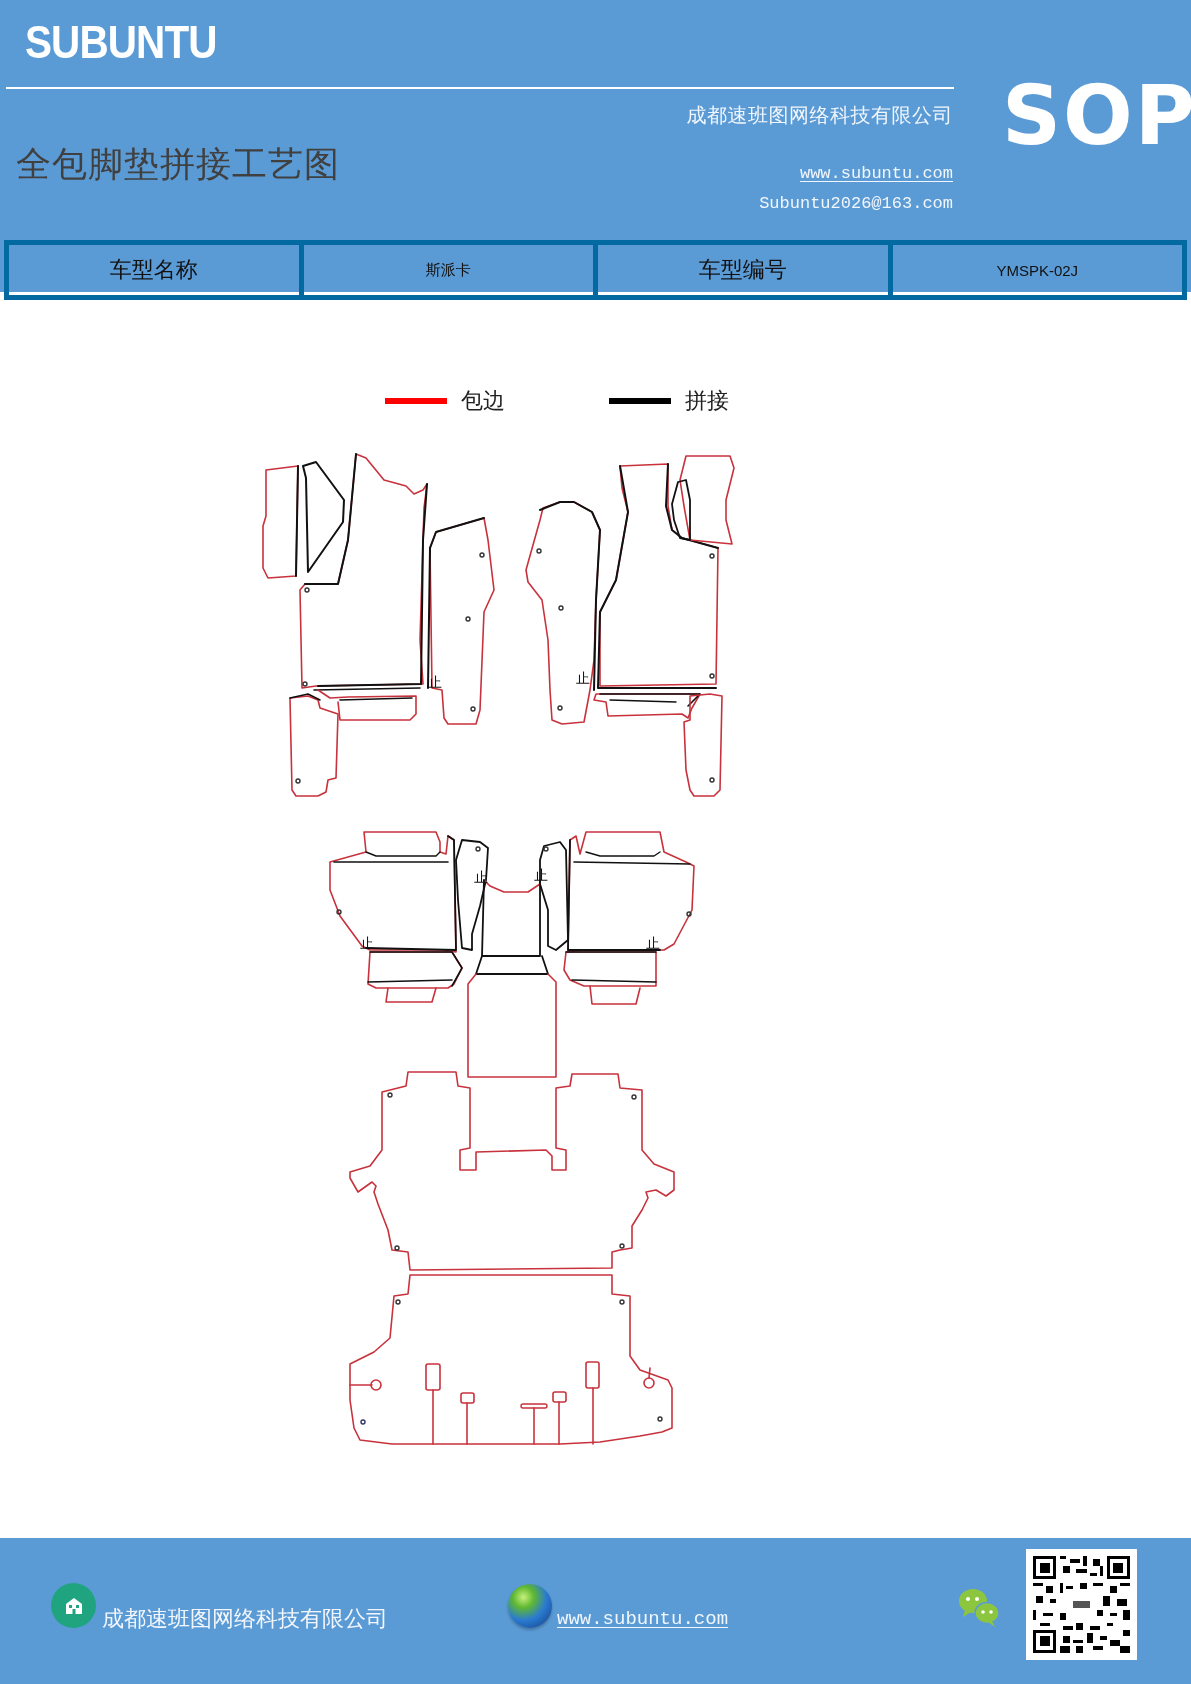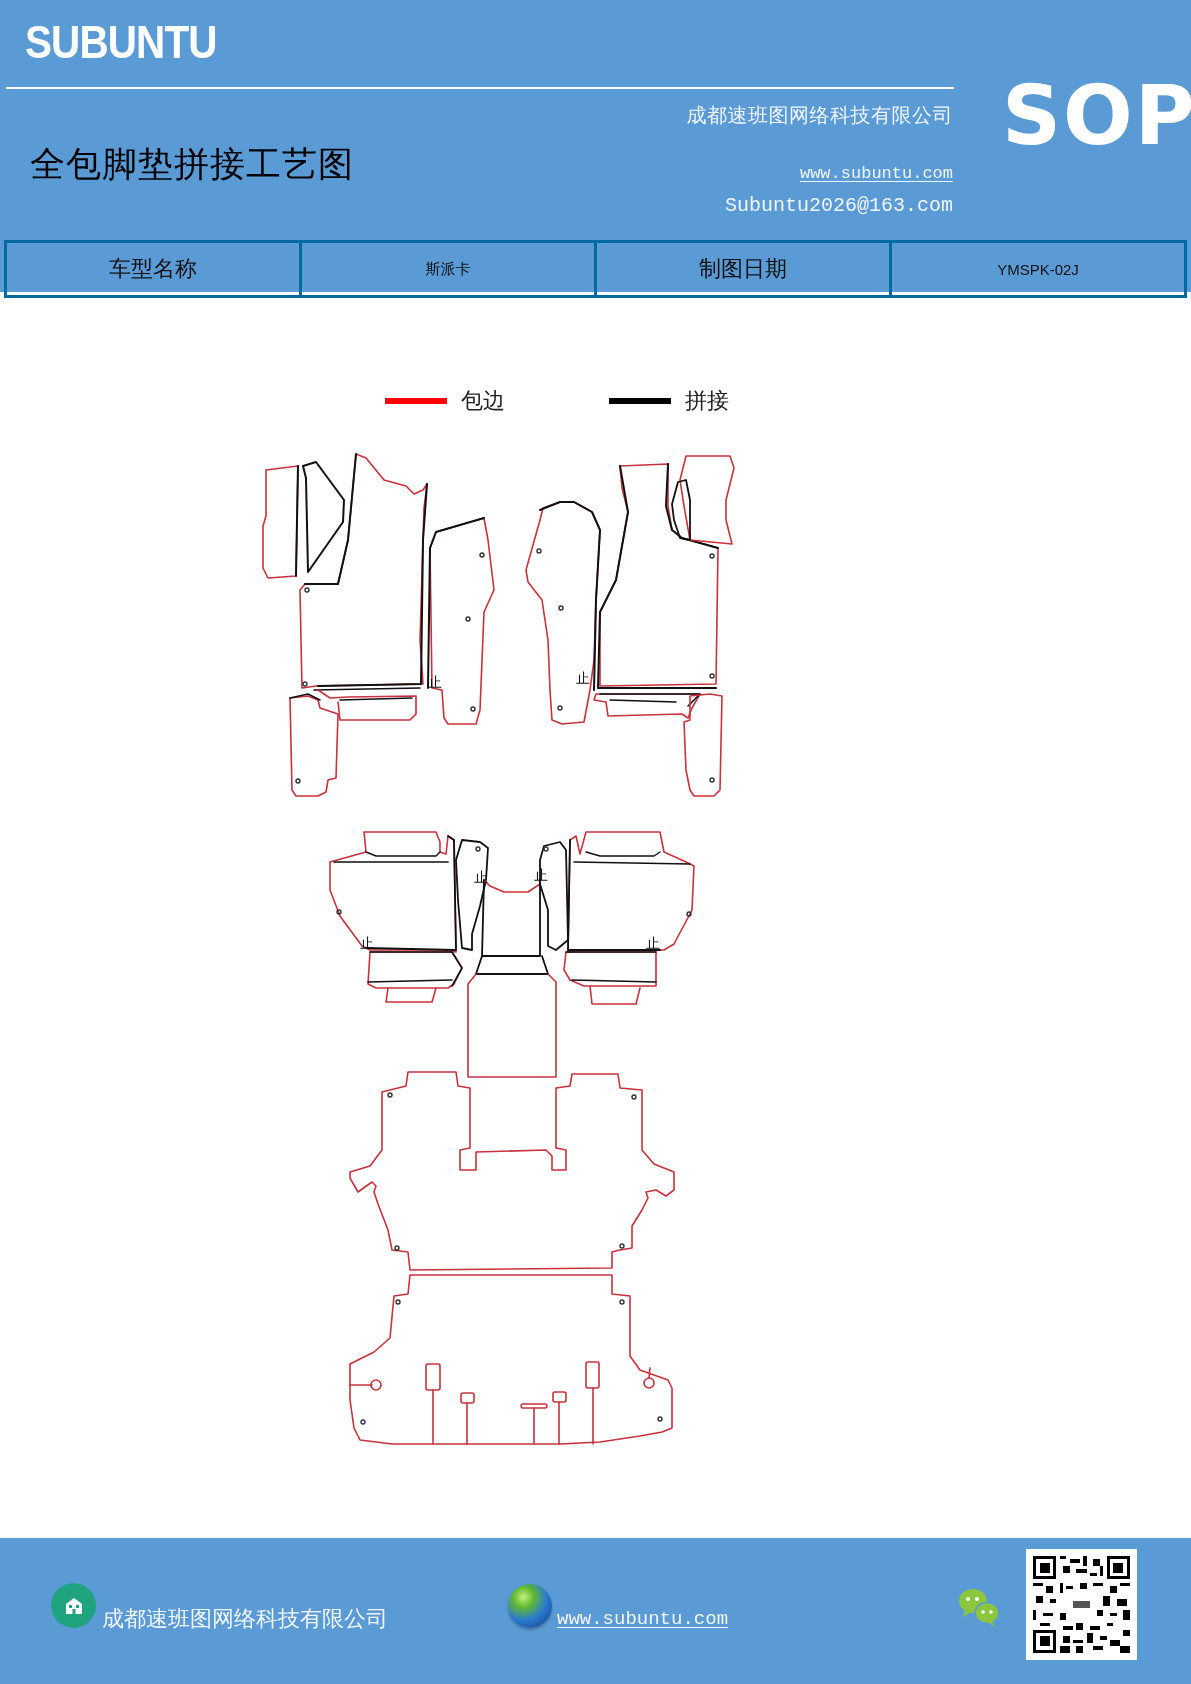--- a/index.html
+++ b/index.html
@@ -3,29 +3,29 @@
 <meta charset="utf-8">
 <style>
   * { box-sizing: border-box; margin: 0; padding: 0; }
   html, body { width: 1191px; height: 1684px; background: #ffffff; overflow: hidden; }
   body { position: relative; font-family: "DejaVu Sans", "Liberation Sans", sans-serif; color: #111; }
 
   
   .header { position: absolute; left: 0; top: 0; width: 1191px; height: 292px; background: #5b9bd5; }
   .brand { position: absolute; left: 25px; top: 14px; font-family: "Liberation Sans", sans-serif; font-weight: bold; font-size: 47px; letter-spacing: -1px; color: #fff; transform: scaleX(0.86); transform-origin: left top; }
   .divider { position: absolute; left: 6px; top: 87px; width: 948px; height: 2px; background: #ffffff; }
-  .doc-title { position: absolute; left: 30px; top: 141px; font-family: Liberation Mono, monospace; font-size: 35px; color: #000000; letter-spacing: 1px; }
+  .doc-title { position: absolute; left: 16px; top: 141px; font-family: Liberation Mono, monospace; font-size: 35px; color: #404040; letter-spacing: 1px; }
   .company { position: absolute; right: 238px; top: 102px; font-family: "DejaVu Serif", serif; font-size: 20px; color: #f1f6fc; letter-spacing: 0.5px; }
   .web { position: absolute; right: 238px; top: 164px; font-family: "Liberation Mono", "DejaVu Sans Mono", monospace; font-size: 17px; color: #f1f6fc; text-decoration: underline; text-underline-offset: 3px; }
-  .email { position: absolute; right: 238px; top: 194px; font-family: "Liberation Mono", "DejaVu Sans Mono", monospace; font-size: 20px; color: #f1f6fc; }
+  .email { position: absolute; right: 238px; top: 194px; font-family: "Liberation Mono", "DejaVu Sans Mono", monospace; font-size: 17px; color: #f1f6fc; }
   .sop { position: absolute; left: 1002px; top: 68px; font-family: "DejaVu Sans", sans-serif; font-weight: bold; font-size: 82px; color: #fff; letter-spacing: 2px; }
 
   
   .info-table { position: absolute; left: 4px; top: 240px; width: 1183px; border-collapse: collapse; table-layout: fixed; }
-  .info-table td { border: 3px solid #0369a1; height: 55px; text-align: center; vertical-align: middle; font-size: 21px; color: #111; margin-left: 44px; }
+  .info-table td { border: 5px solid #0369a1; height: 55px; text-align: center; vertical-align: middle; font-size: 21px; color: #111; margin-left: 44px; }
   .info-table td.label { font-family: "DejaVu Serif", serif; font-size: 22px; }
   .info-table td.val-cn { font-family: "DejaVu Serif", serif; font-size: 15px; }
   .info-table td.val { font-family: "Liberation Sans", sans-serif; font-size: 20px; }
   .info-table td.code { font-family: "Liberation Sans", sans-serif; font-size: 15px; }
 
   
   .legend { position: absolute; top: 386px; left: 385px; display: flex; align-items: center; }
   .legend-item { display: flex; align-items: center; }
   .legend-swatch { width: 62px; height: 6px; }
   .legend-label { font-family: "DejaVu Serif", serif; font-size: 22px; margin-left: 14px; color: #222; }
@@ -62,21 +62,21 @@
   <colgroup>
       <col style="width:25%">
       <col style="width:25%">
       <col style="width:25%">
       <col style="width:25%">
     </colgroup>
   <tbody>
       <tr>
     <td class="label">车型名称</td>
     <td class="val-cn">斯派卡</td>
-    <td class="label">制图日期</td>
+    <td class="label">车型编号</td>
     <td class="code">YMSPK-02J</td>
   </tr>
 </tbody>
   </table>
 
 <div class="legend">
   <div class="legend-item">
     <div class="legend-swatch" style="background:#ff0000"></div>
     <span class="legend-label">包边</span>
   </div>

